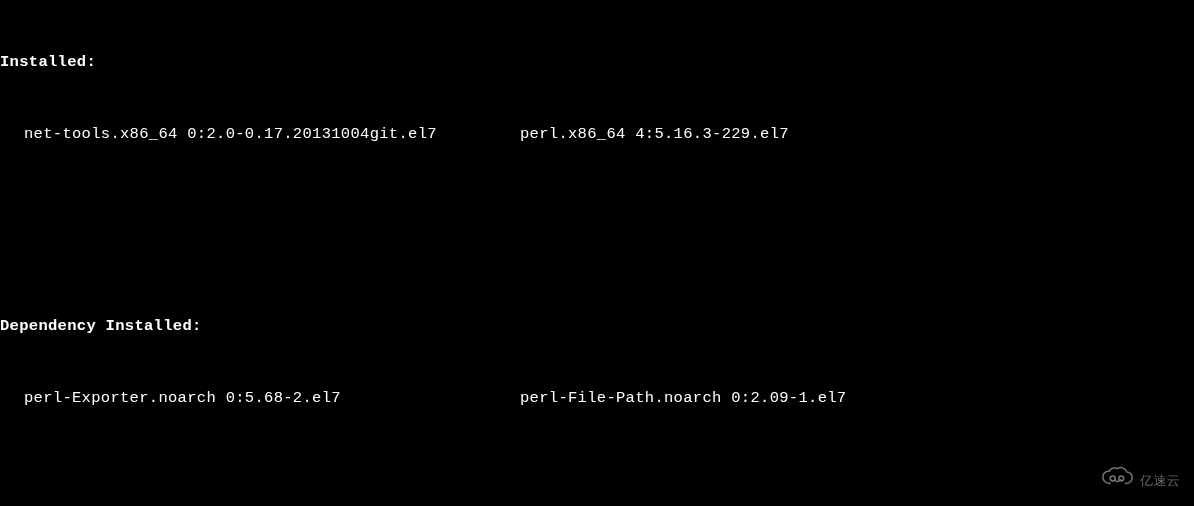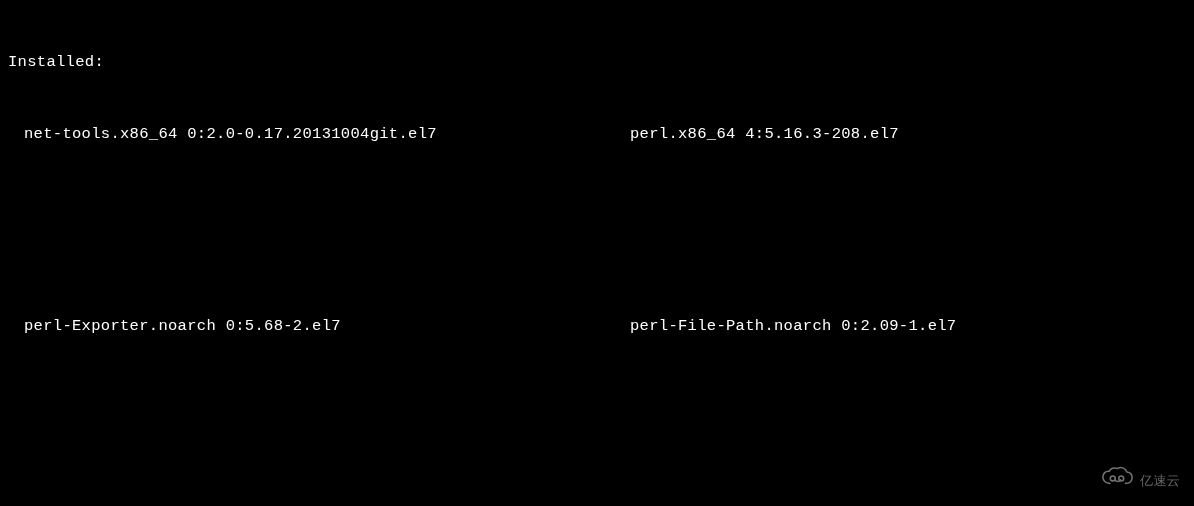--- a/index.html
+++ b/index.html
@@ -23,28 +23,29 @@
     .term {
       white-space: pre;
     }
     .line {
       display: block;
     }
     .cols {
       display: flex;
     }
     .col-left {
-      width: 630px;
+      width: 520px;
       padding-left: 24px;
     }
     .col-right {
       flex: 1;
     }
     .hdr {
-      padding-left: 8px;
+      padding-left: 0;
+      font-weight: bold;
     }
     .watermark {
       position: absolute;
       right: 14px;
       bottom: 10px;
       display: flex;
       align-items: center;
       gap: 6px;
       opacity: 0.75;
     }
@@ -58,25 +59,26 @@
       font-size: 13px;
     }
   </style>
 </head>
 <body>
 
 <div class="term">
   <span class="line hdr">Installed:</span>
   <div class="cols">
     <span class="col-left">net-tools.x86_64 0:2.0-0.17.20131004git.el7</span>
-    <span class="col-right">perl.x86_64 4:5.16.3-208.el7</span>
+    <span class="col-right">perl.x86_64 4:5.16.3-229.el7</span>
   </div>
   <div class="cols">
   </div>
   <span class="line"> </span>
+  <span class="line hdr">Dependency Installed:</span>
   <div class="cols">
     <span class="col-left">perl-Exporter.noarch 0:5.68-2.el7</span>
     <span class="col-right">perl-File-Path.noarch 0:2.09-1.el7</span>
   </div>
   
   
   
   
   
   

